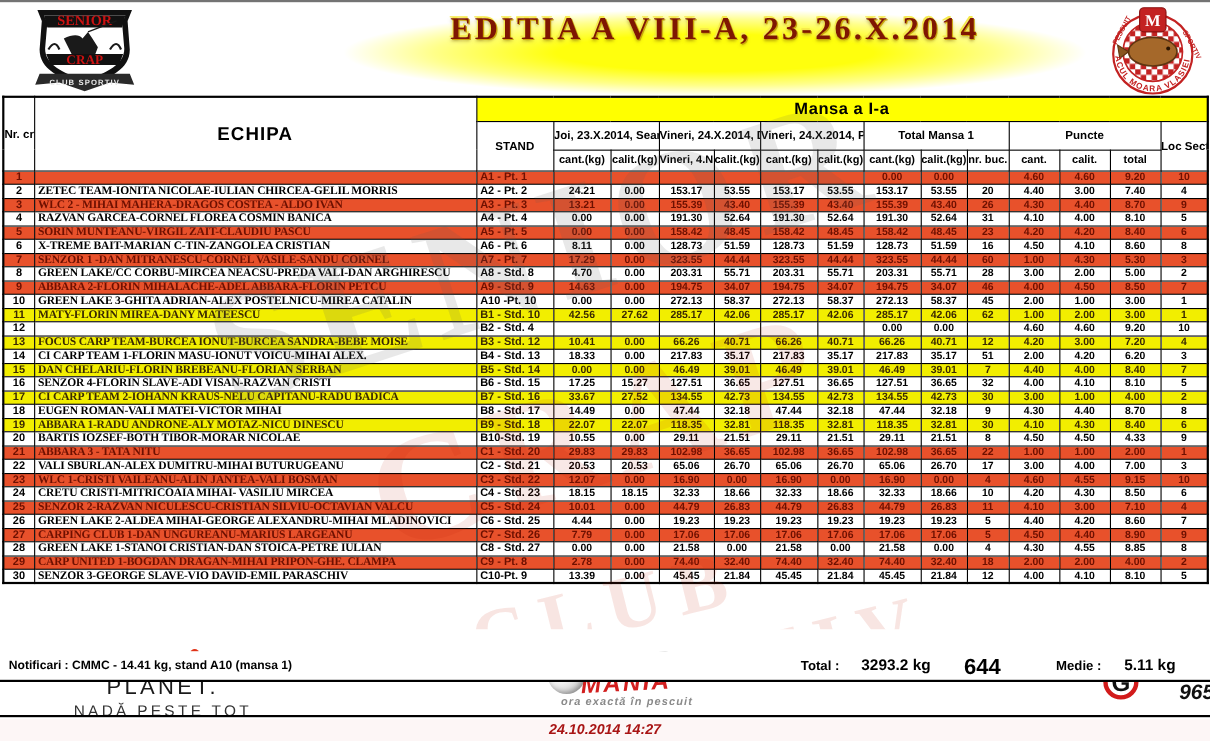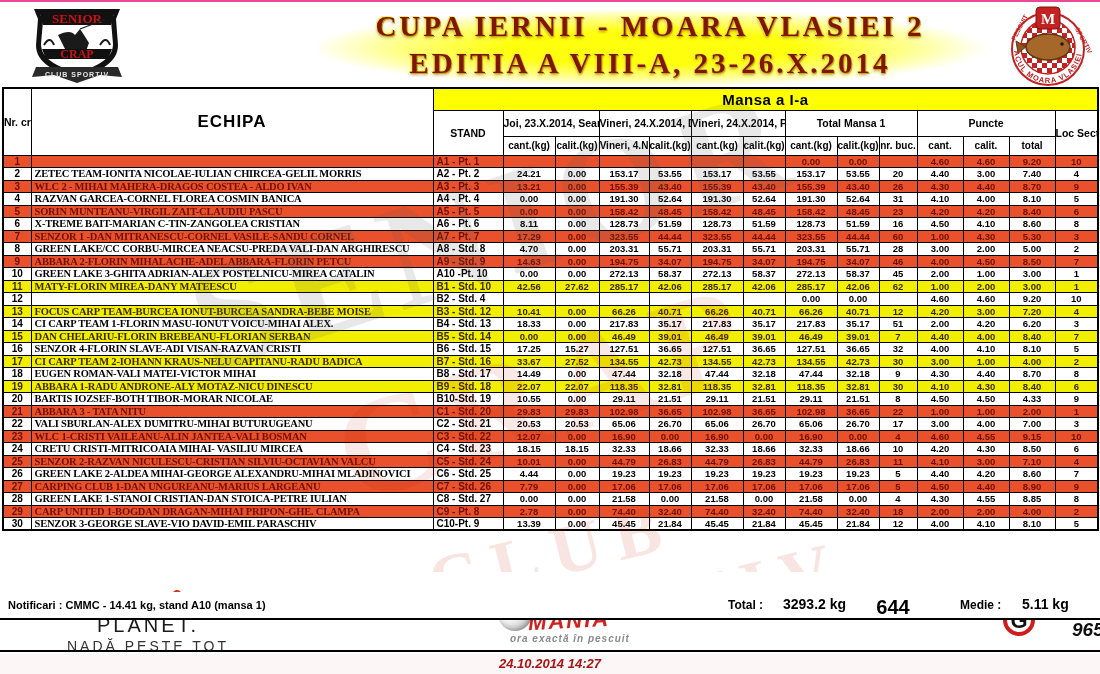--- a/index.html
+++ b/index.html
@@ -1,17 +1,17 @@
 <!DOCTYPE html>
 <html><head>
 <meta charset="utf-8">
 <style>
   * { box-sizing: border-box; margin: 0; padding: 0; }
   body { width: 1100px; height: 674px; background: #fff; font-family: "Liberation Sans", sans-serif; overflow: hidden; }
-  #page { position: relative; width: 1100px; height: 674px; background: #fff; border-top: 2px solid #ec4899; text-decoration: underline; }
+  #page { position: relative; width: 1100px; height: 674px; background: #fff; border-top: 2px solid #737373; text-decoration: underline; }
 
   
   .club-logo { position: absolute; left: 28px; top: 3px; width: 98px; height: 82px; }
   .title-wrap {
     position: absolute; left: 295px; top: 6px; width: 710px; height: 80px; text-align: center;
     background: radial-gradient(ellipse 58% 60% at 50% 50%, rgba(255,255,0,0.95) 35%, rgba(255,255,40,0.55) 62%, rgba(255,255,80,0) 82%);
   }
   .title-line {
     font-family: "Liberation Serif", serif; font-weight: bold; letter-spacing: 3px;
     color: #7e1602; font-size: 29px; line-height: 37px;
@@ -90,21 +90,20 @@
     <path d="M30 30 C38 26 44 26 47 30 L52 24 L56 30 L61 38 L58 46 L38 46 Z" fill="#1a1a1a"></path>
     <path d="M52 24 L78 14" stroke="#1a1a1a" stroke-width="1.2" fill="none"></path>
     <path d="M16 40 q6 -10 10 0 M72 40 q6 -10 10 0" stroke="#1a1a1a" stroke-width="2" fill="none"></path>
     <path d="M14 44 L84 44 L80 54 L18 54 Z" fill="#111"></path>
     <text x="49" y="53" text-anchor="middle" font-family="Liberation Serif, serif" font-size="12" font-weight="bold" fill="#cc1111">CRAP</text>
     <path d="M8 62 L90 62 L94 72 L72 70 L49 78 L26 70 L4 72 Z" fill="#2a2a2a"></path>
     <text x="49" y="72" text-anchor="middle" font-family="Liberation Sans, sans-serif" font-size="7" font-weight="bold" fill="#e8e8e8" letter-spacing="1">CLUB SPORTIV</text>
   </svg>
 
   <div class="title-wrap">
-    <div class="title-line">CUPA IERNII - MOARA VLASIEI 2</div>
     <div class="title-line">EDITIA  A VIII-A, 23-26.X.2014</div>
   </div>
 
   <svg class="lake-logo" viewBox="0 0 92 84">
     <defs>
       <pattern id="chk" width="10" height="10" patternUnits="userSpaceOnUse">
         <rect width="10" height="10" fill="#fff"></rect>
         <rect width="5" height="5" fill="#c32222"></rect>
         <rect x="5" y="5" width="5" height="5" fill="#c32222"></rect>
       </pattern>

